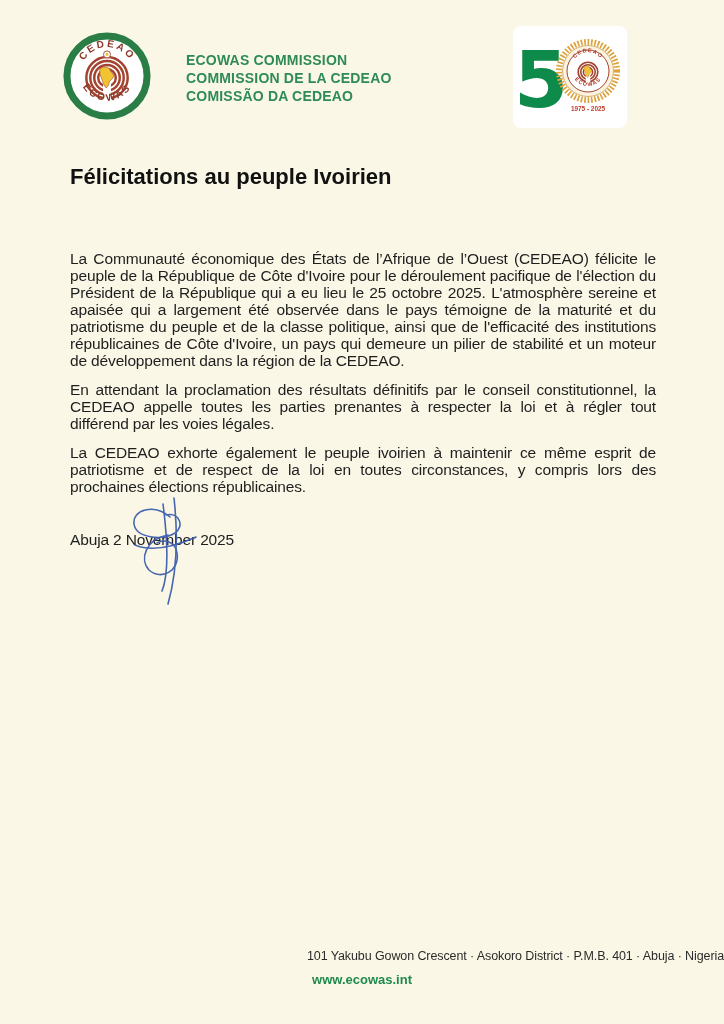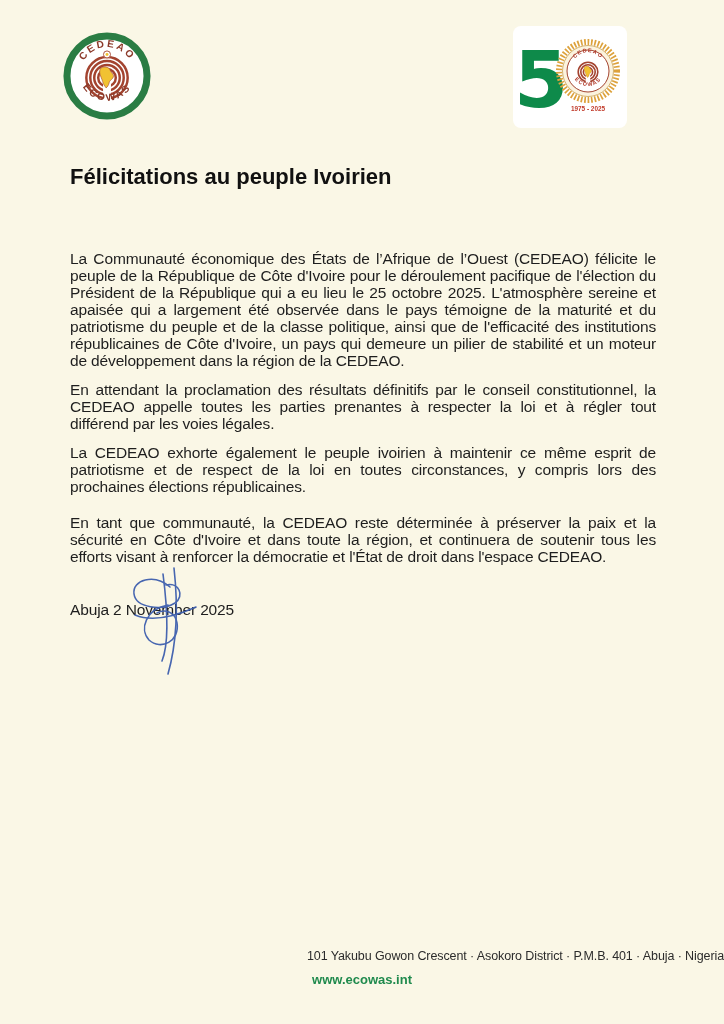--- a/index.html
+++ b/index.html
@@ -67,20 +67,25 @@
       <circle cx="0" cy="-26.5" r="1.7" fill="#F1C232"></circle>
     </g>
     <text font-family="Liberation Sans, sans-serif" font-size="11.5" font-weight="bold" fill="#8C3A2A" letter-spacing="2.5" text-anchor="middle">
       <textPath href="#arcTop" startOffset="50%">CEDEAO</textPath>
     </text>
     <text font-family="Liberation Sans, sans-serif" font-size="11.5" font-weight="bold" fill="#8C3A2A" letter-spacing="2.5" text-anchor="middle">
       <textPath href="#arcBottom" startOffset="50%">ECOWAS</textPath>
     </text>
   </svg>
 
+  <div class="org-block">
+    <div>ECOWAS COMMISSION</div>
+    <div>COMMISSION DE LA CEDEAO</div>
+    <div>COMISSÃO DA CEDEAO</div>
+  </div>
 
   <div class="anniv">
     <svg viewBox="0 0 114 102">
       <defs>
         <path id="miniTop" d="M 61,50 A 16,16 0 1 1 89,50"></path>
         <path id="miniBottom" d="M 58,43 A 17,17 0 0 0 92,43"></path>
       </defs>
       <text x="1" y="81" font-family="DejaVu Sans, sans-serif" font-weight="bold" font-size="78" fill="#0E8A4A">5</text>
       <g>
         <circle cx="75" cy="45" r="29" fill="none" stroke="#DDA23C" stroke-width="6" stroke-dasharray="1.7 1.7"></circle>
@@ -104,21 +109,20 @@
       </g>
       <text x="75" y="85" text-anchor="middle" font-family="Liberation Sans, sans-serif" font-size="6.4" font-weight="bold" fill="#C13B2B">1975 - 2025</text>
     </svg>
   </div>
 
   <div class="letter">
     <h1>Félicitations au peuple Ivoirien</h1>
     <p>La Communauté économique des États de l’Afrique de l’Ouest (CEDEAO) félicite le peuple de la République de Côte d'Ivoire pour le déroulement pacifique de l'élection du Président de la République qui a eu lieu le 25 octobre 2025. L'atmosphère sereine et apaisée qui a largement été observée dans le pays témoigne de la maturité et du patriotisme du peuple et de la classe politique, ainsi que de l'efficacité des institutions républicaines de Côte d'Ivoire, un pays qui demeure un pilier de stabilité et un moteur de développement dans la région de la CEDEAO.</p>
     <p>En attendant la proclamation des résultats définitifs par le conseil constitutionnel, la CEDEAO appelle toutes les parties prenantes à respecter la loi et à régler tout différend par les voies légales.</p>
     <p>La CEDEAO exhorte également le peuple ivoirien à maintenir ce même esprit de patriotisme et de respect de la loi en toutes circonstances, y compris lors des prochaines élections républicaines.</p>
-    <p class="last-para">En tant que communauté, la CEDEAO reste déterminée à préserver la paix et la sécurité en Côte d'Ivoire et dans toute la région, et continuera de soutenir tous les efforts visant à renforcer la démocratie et l'État de droit dans l'espace CEDEAO.</p>
 
     <div class="dateline-wrap">
       <svg class="signature" viewBox="0 0 92 112">
         <g fill="none" stroke="#3E5FAE" stroke-width="1.6" stroke-linecap="round" opacity="0.95">
           <path d="M52,3 C55,30 57,70 46,109"></path>
           <path d="M41,9 C45,40 48,76 40,96"></path>
           <path d="M48,22 C32,8 10,15 12,29 C14,43 40,46 53,38 C63,31 57,17 44,20"></path>
           <path d="M46,40 C24,44 17,64 27,75 C39,86 58,76 55,58 C53,46 42,44 35,48"></path>
           <path d="M13,50 C30,57 54,51 74,42"></path>
         </g>

